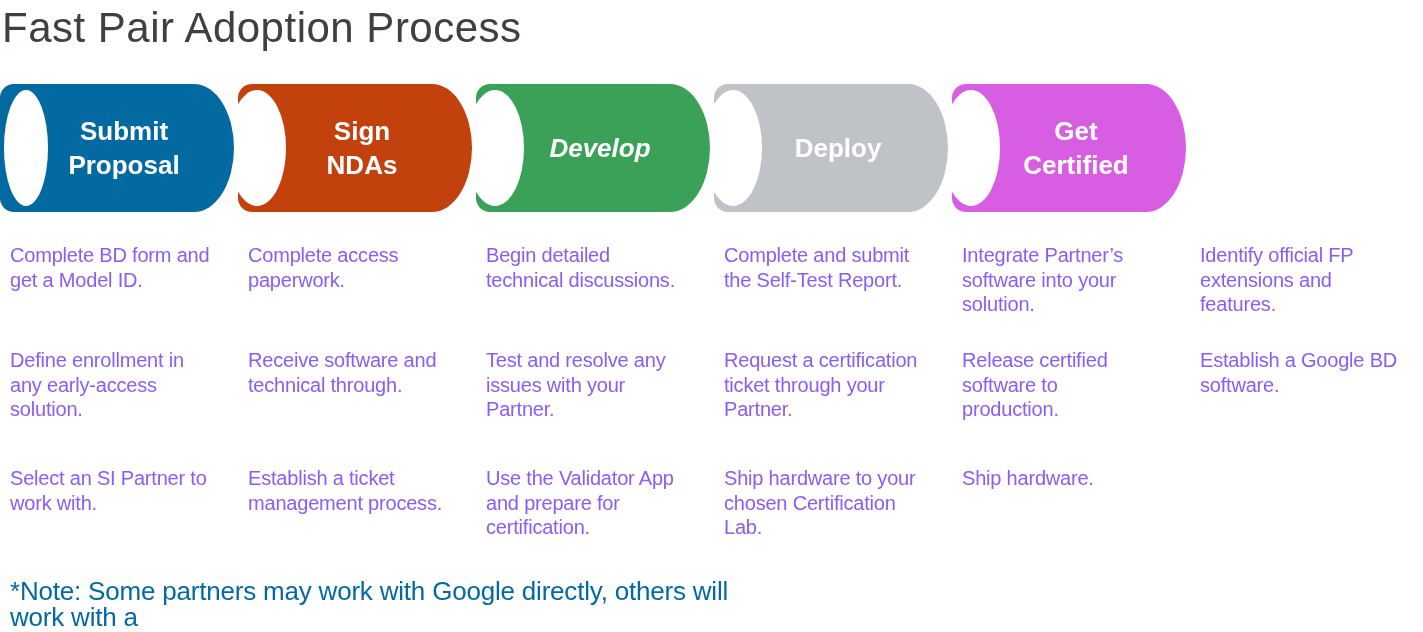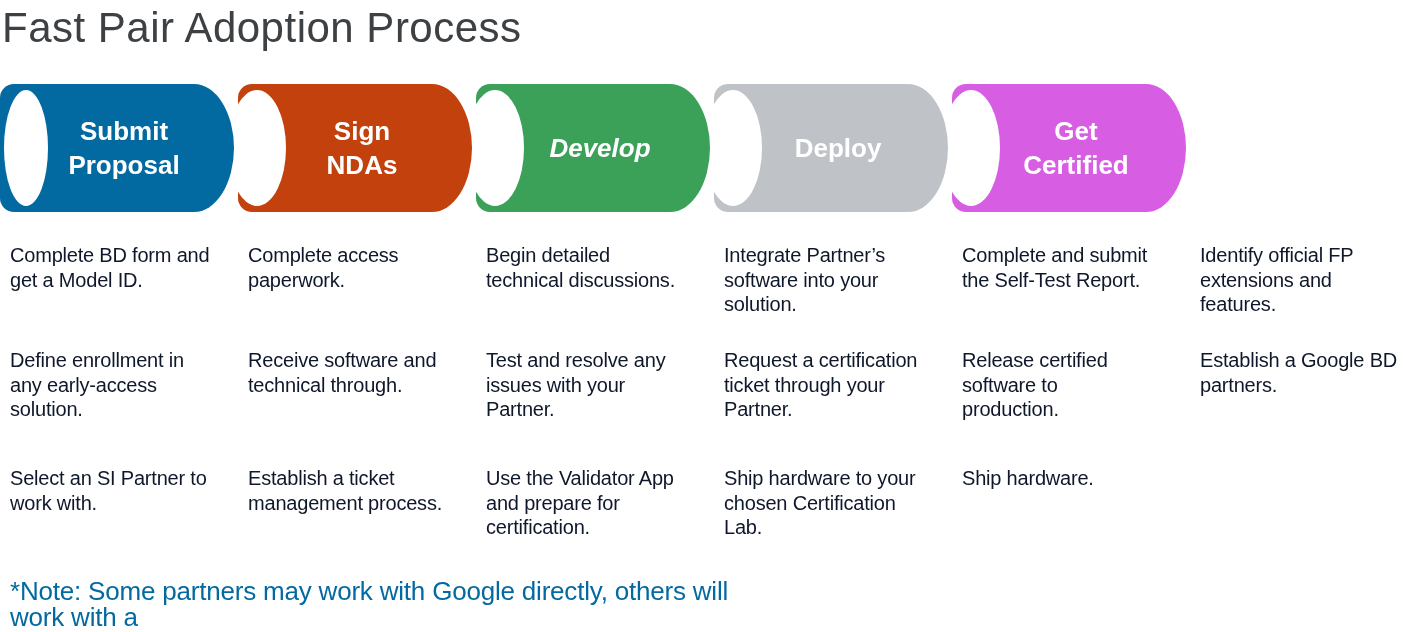--- a/index.html
+++ b/index.html
@@ -77,21 +77,21 @@
     display: grid;
     grid-template-columns: repeat(6, 234px);
     column-gap: 4px;
     grid-template-rows: 105px 118px 125px;
   }
   .cell {
     padding-left: 10px;
     padding-right: 18px;
     font-size: 20px;
     line-height: 24.5px;
-    color: #0f172a;
+    color: #8b5cf6;
     white-space: pre-line;
     letter-spacing: -0.2px;
   }
   .note {
     position: absolute;
     left: 10px;
     top: 578px;
     width: 760px;
     font-size: 26px;
     line-height: 26px;
@@ -134,46 +134,46 @@
   </div>
 
   <div class="grid">
 
     <div class="cell">Complete BD form and
 get a Model ID.</div>
     <div class="cell">Complete access
 paperwork.</div>
     <div class="cell">Begin detailed
 technical discussions.</div>
+    <div class="cell">Complete and submit
+the Self-Test Report.</div>
     <div class="cell">Integrate Partner’s
 software into your
 solution.</div>
-    <div class="cell">Complete and submit
-the Self-Test Report.</div>
 
     <div class="cell">Identify official FP
 extensions and
 features.</div>
     <div class="cell">Define enrollment in
 any early-access
 solution.</div>
     <div class="cell">Receive software and
 technical through.</div>
     <div class="cell">Test and resolve any
 issues with your
 Partner.</div>
     <div class="cell">Request a certification
 ticket through your
 Partner.</div>
     <div class="cell">Release certified
 software to
 production.</div>
 
     <div class="cell">Establish a Google BD
-partners.</div>
+software.</div>
     <div class="cell">Select an SI Partner to
 work with.</div>
     <div class="cell">Establish a ticket
 management process.</div>
     <div class="cell">Use the Validator App
 and prepare for
 certification.</div>
     <div class="cell">Ship hardware to your
 chosen Certification
 Lab.</div>

